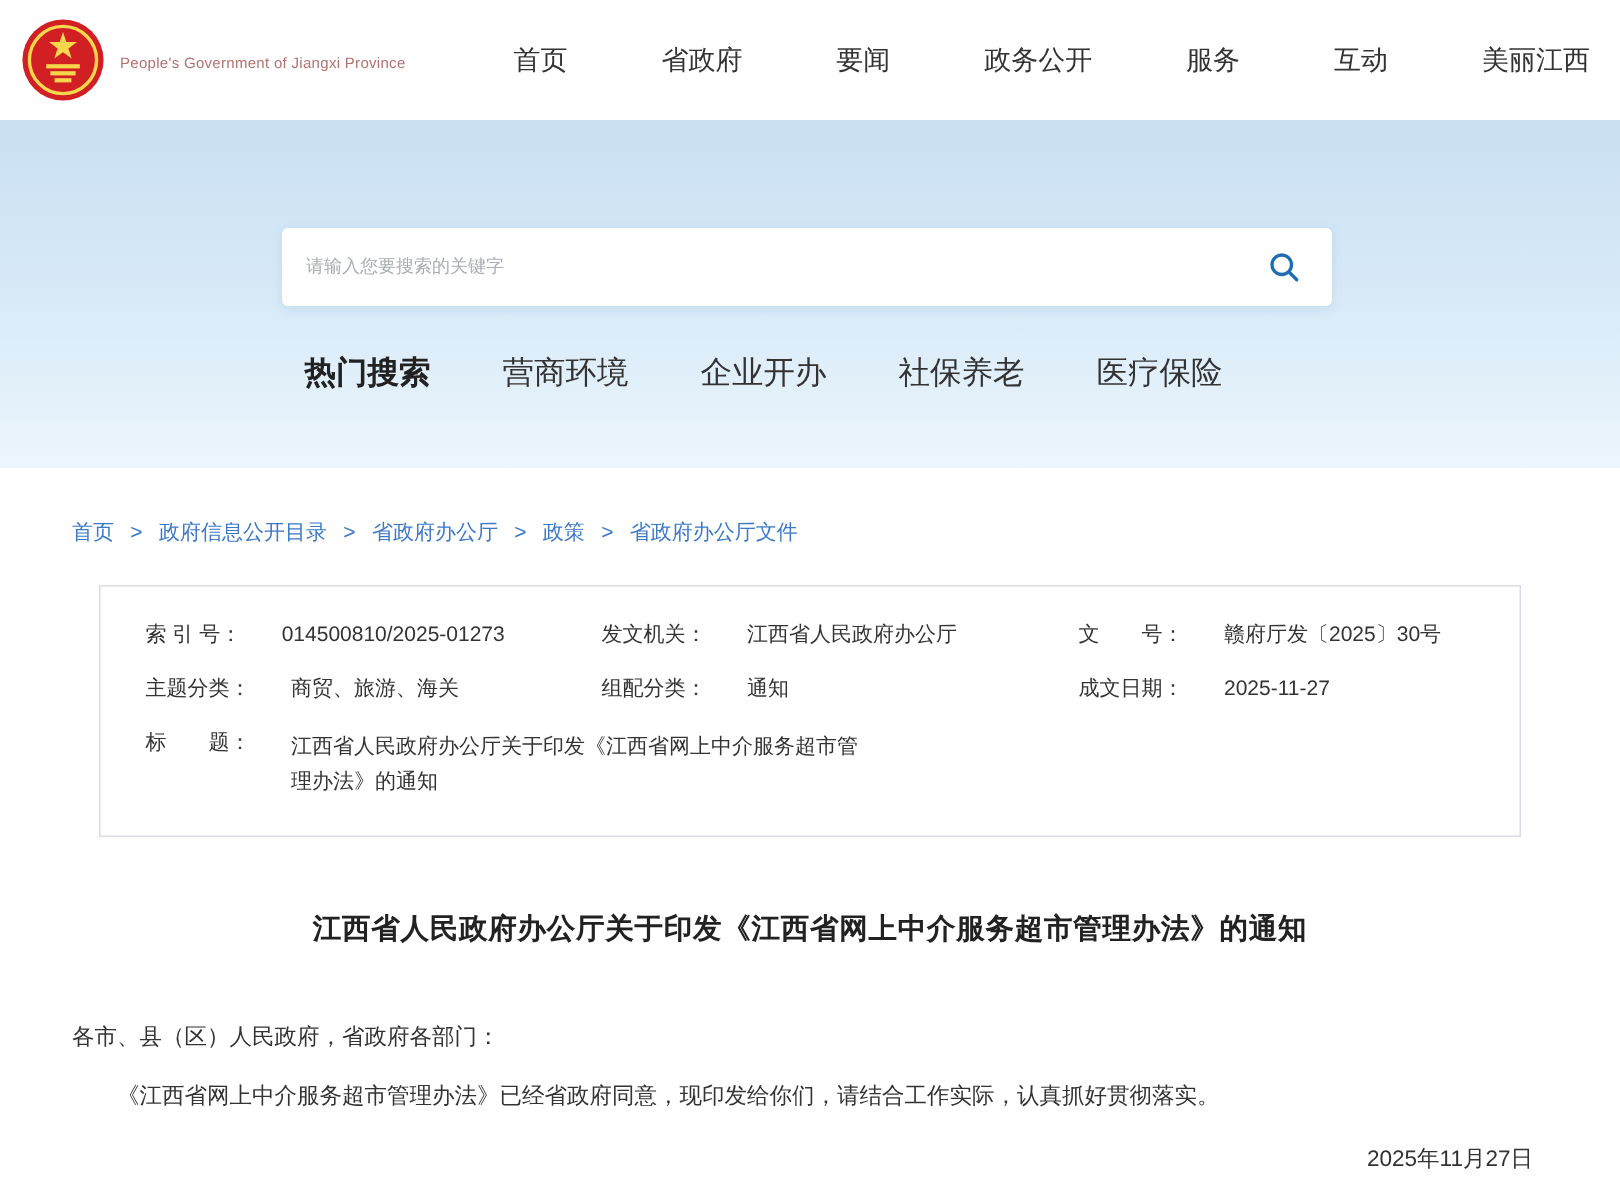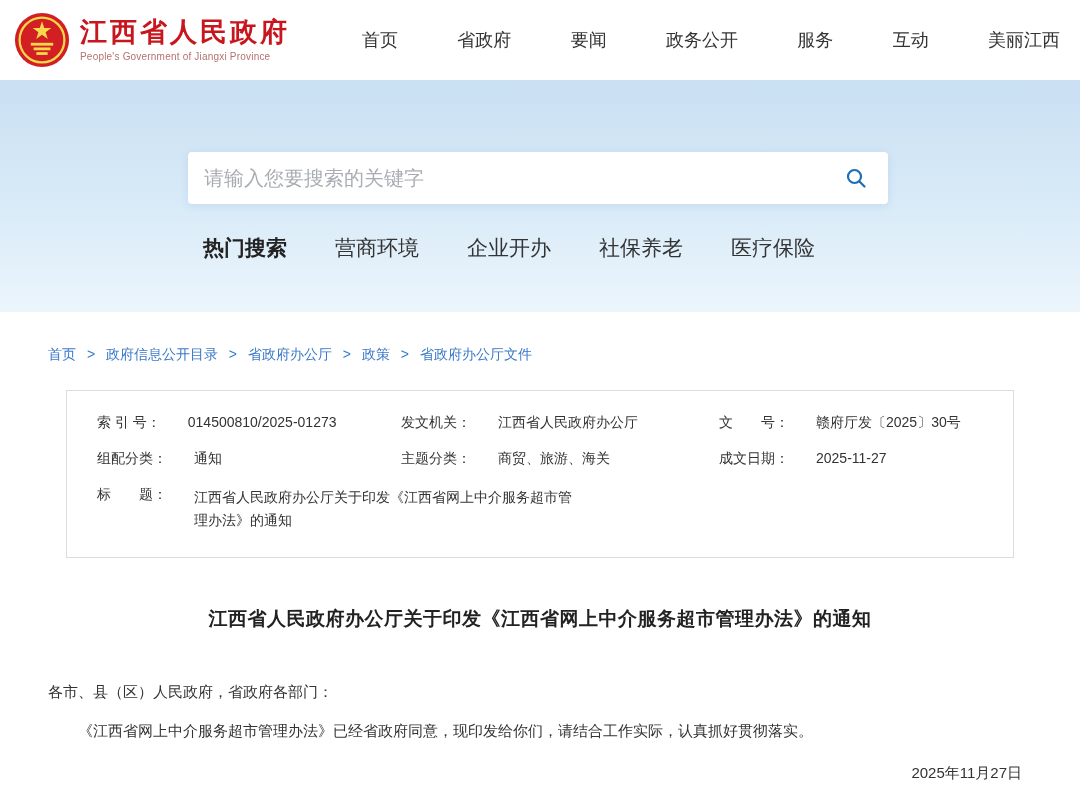--- a/index.html
+++ b/index.html
@@ -64,24 +64,24 @@
     border-radius: 4px;
     box-shadow: 0 2px 8px rgba(60, 110, 170, 0.12);
     display: flex;
     align-items: center;
     padding: 0 16px;
   }
   .search-input {
     flex: 1;
     border: none;
     outline: none;
-    font-size: 20px;
+    font-size: 12px;
     color: #333;
     background: transparent;
-    font-family: Liberation Sans, sans-serif;
+    font-family: Liberation Mono, monospace;
   }
   .search-input::placeholder { color: #a9adb3; }
   .search-btn {
     background: none;
     border: none;
     cursor: pointer;
     width: 32px;
     height: 32px;
     display: flex;
     align-items: center;
@@ -162,21 +162,20 @@
   <div class="logo-group">
     <svg class="emblem" viewBox="0 0 60 60">
       <circle cx="30" cy="30" r="29" fill="#d21f24"></circle>
       <circle cx="30" cy="30" r="24" fill="none" stroke="#f7d74c" stroke-width="2.4"></circle>
       <polygon fill="#f7d74c" points="30,10 32.4,17.2 40,17.2 33.9,21.7 36.2,29 30,24.5 23.8,29 26.1,21.7 20,17.2 27.6,17.2"></polygon>
       <rect x="18" y="33" width="24" height="3" fill="#f7d74c"></rect>
       <rect x="21" y="38" width="18" height="3" fill="#f7d74c"></rect>
       <rect x="24" y="43" width="12" height="3" fill="#f7d74c"></rect>
     </svg>
     <div class="title-block">
-      <div class="site-title">江西省人民政府</div>
       <div class="site-sub">People's Government of Jiangxi Province</div>
     </div>
   </div>
   <nav class="nav">
     <a class="nav-item">首页</a>
     <a class="nav-item">省政府</a>
     <a class="nav-item">要闻</a>
     <a class="nav-item">政务公开</a>
     <a class="nav-item">服务</a>
     <a class="nav-item">互动</a>
@@ -227,26 +226,26 @@
         <span class="meta-label">发文机关：</span>
         <span class="meta-value">江西省人民政府办公厅</span>
       </div>
       <div class="meta-cell">
         <span class="meta-label">文　　号：</span>
         <span class="meta-value">赣府厅发〔2025〕30号</span>
       </div>
     </div>
     <div class="meta-row">
       <div class="meta-cell">
+        <span class="meta-label">主题分类：</span>
+        <span class="meta-value">商贸、旅游、海关</span>
+      </div>
+      <div class="meta-cell">
         <span class="meta-label">组配分类：</span>
         <span class="meta-value">通知</span>
-      </div>
-      <div class="meta-cell">
-        <span class="meta-label">主题分类：</span>
-        <span class="meta-value">商贸、旅游、海关</span>
       </div>
       <div class="meta-cell">
         <span class="meta-label">成文日期：</span>
         <span class="meta-value">2025-11-27</span>
       </div>
     </div>
     <div class="meta-row title-row">
       <div class="meta-cell">
         <span class="meta-label">标　　题：</span>
         <span class="meta-value">江西省人民政府办公厅关于印发《江西省网上中介服务超市管理办法》的通知</span>

